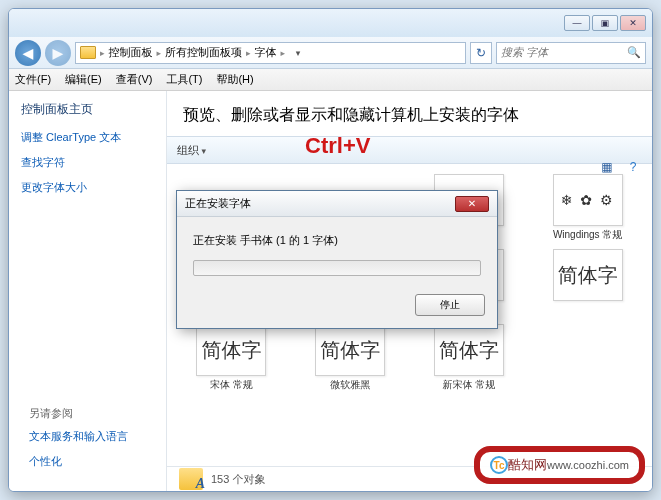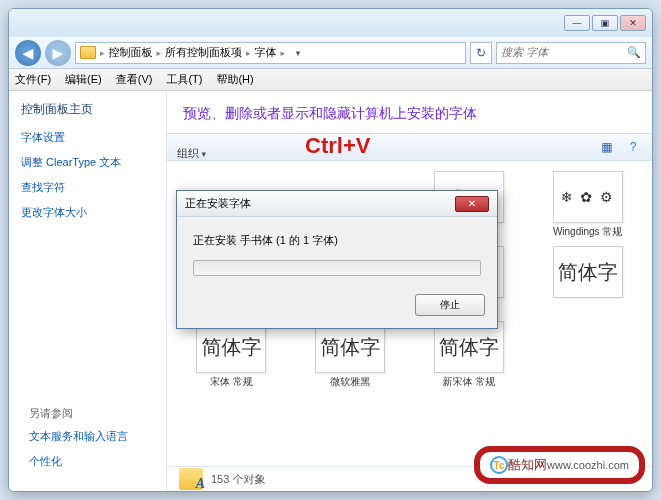--- a/index.html
+++ b/index.html
@@ -28,22 +28,22 @@
   
   
   .body { display: flex; height: calc(100% - 82px); }
   .sidebar { width: 158px; background: #fff; padding: 10px 12px; font-size: 11px; border-right: 1px solid #e0e6ec; position: relative; }
   .side-head { color: #1a3e6e; font-size: 12px; margin-bottom: 12px; cursor: pointer; }
   .side-link { color: #0b5bb5; margin-bottom: 10px; cursor: pointer; }
   .side-foot { position: absolute; bottom: 12px; left: 20px; }
   .side-foot-h { color: #666; margin-bottom: 8px; }
   
   .main { flex: 1; background: #fff; display: flex; flex-direction: column; }
-  .main-title { color: #6d28d9; font-size: 14px; padding: 14px 16px 10px; }
-  .toolbar { height: 28px; background: linear-gradient(#f7fbff,#e4eef7); border-top: 1px solid #d1dde9; border-bottom: 1px solid #d1dde9; display: flex; padding: 12px 10px; font-size: 11px; }
+  .main-title { color: #000000; font-size: 16px; padding: 14px 16px 10px; }
+  .toolbar { height: 28px; background: linear-gradient(#f7fbff,#e4eef7); border-top: 1px solid #d1dde9; border-bottom: 1px solid #d1dde9; display: flex; padding: 6px 10px; font-size: 11px; flex-direction: column; }
   .toolbar .org { color: #333; cursor: pointer; }
   .toolbar .org::after { content: " ▾"; font-size: 9px; color: #555; }
   .toolbar .right { margin-left: auto; display: flex; gap: 8px; align-items: center; }
   .toolbar .ticon { width: 18px; height: 18px; display: flex; align-items: center; justify-content: center; color: #2b5e9e; cursor: pointer; font-size: 12px; }
   
   .ctrlv { position: absolute; left: 305px; top: 133px; color: #d01818; font-size: 22px; font-weight: bold; pointer-events: none; }
   
   .grid { flex: 1; padding: 10px 8px; overflow: hidden; }
   .grid-inner { display: grid; grid-template-columns: repeat(4, 1fr); gap: 8px 6px; }
   .font-item { display: flex; flex-direction: column; align-items: center; font-size: 10px; color: #333; cursor: pointer; }
@@ -107,21 +107,20 @@
     <span>文件(F)</span>
     <span>编辑(E)</span>
     <span>查看(V)</span>
     <span>工具(T)</span>
     <span>帮助(H)</span>
   </div>
 
   <div class="body">
     <div class="sidebar">
       <div class="side-head">控制面板主页</div>
-      <div class="side-link">字体设置</div>
       <div class="side-link">调整 ClearType 文本</div>
       <div class="side-link">查找字符</div>
       <div class="side-link">更改字体大小</div>
       <div class="side-foot">
         <div class="side-foot-h">另请参阅</div>
         <div class="side-link">文本服务和输入语言</div>
         <div class="side-link">个性化</div>
       </div>
     </div>
 

